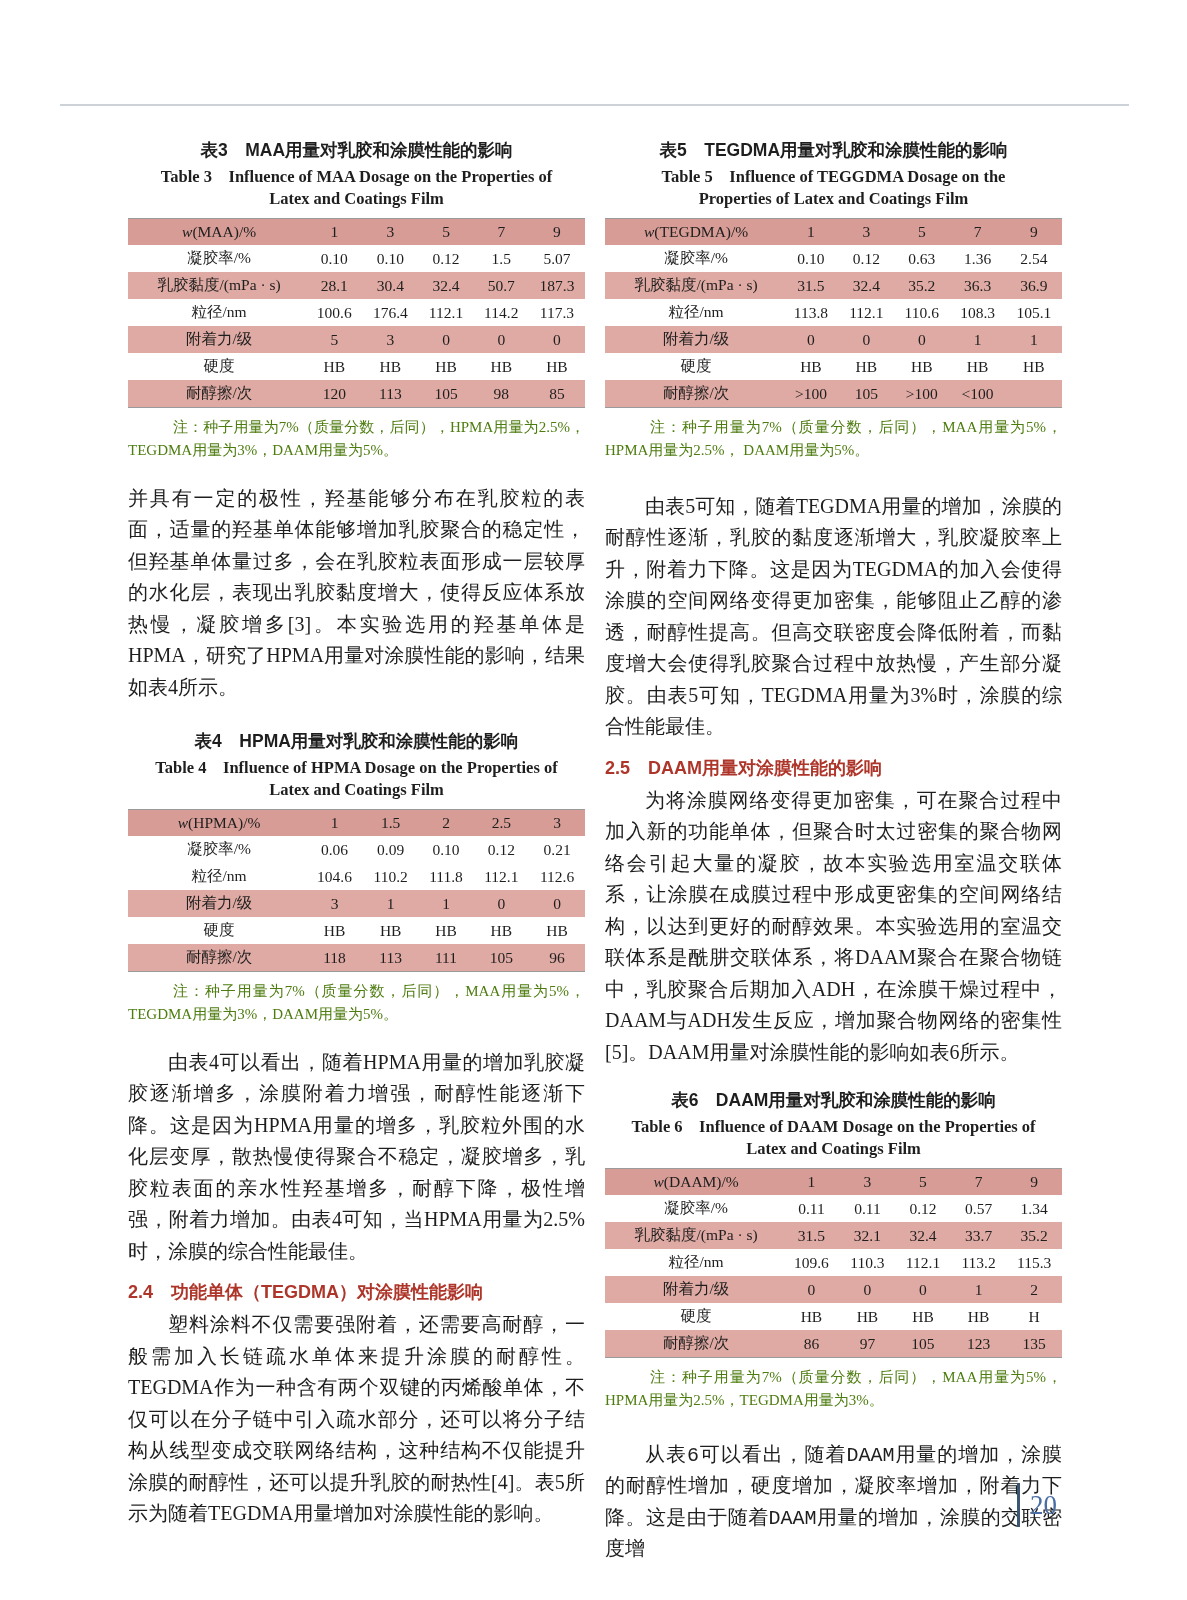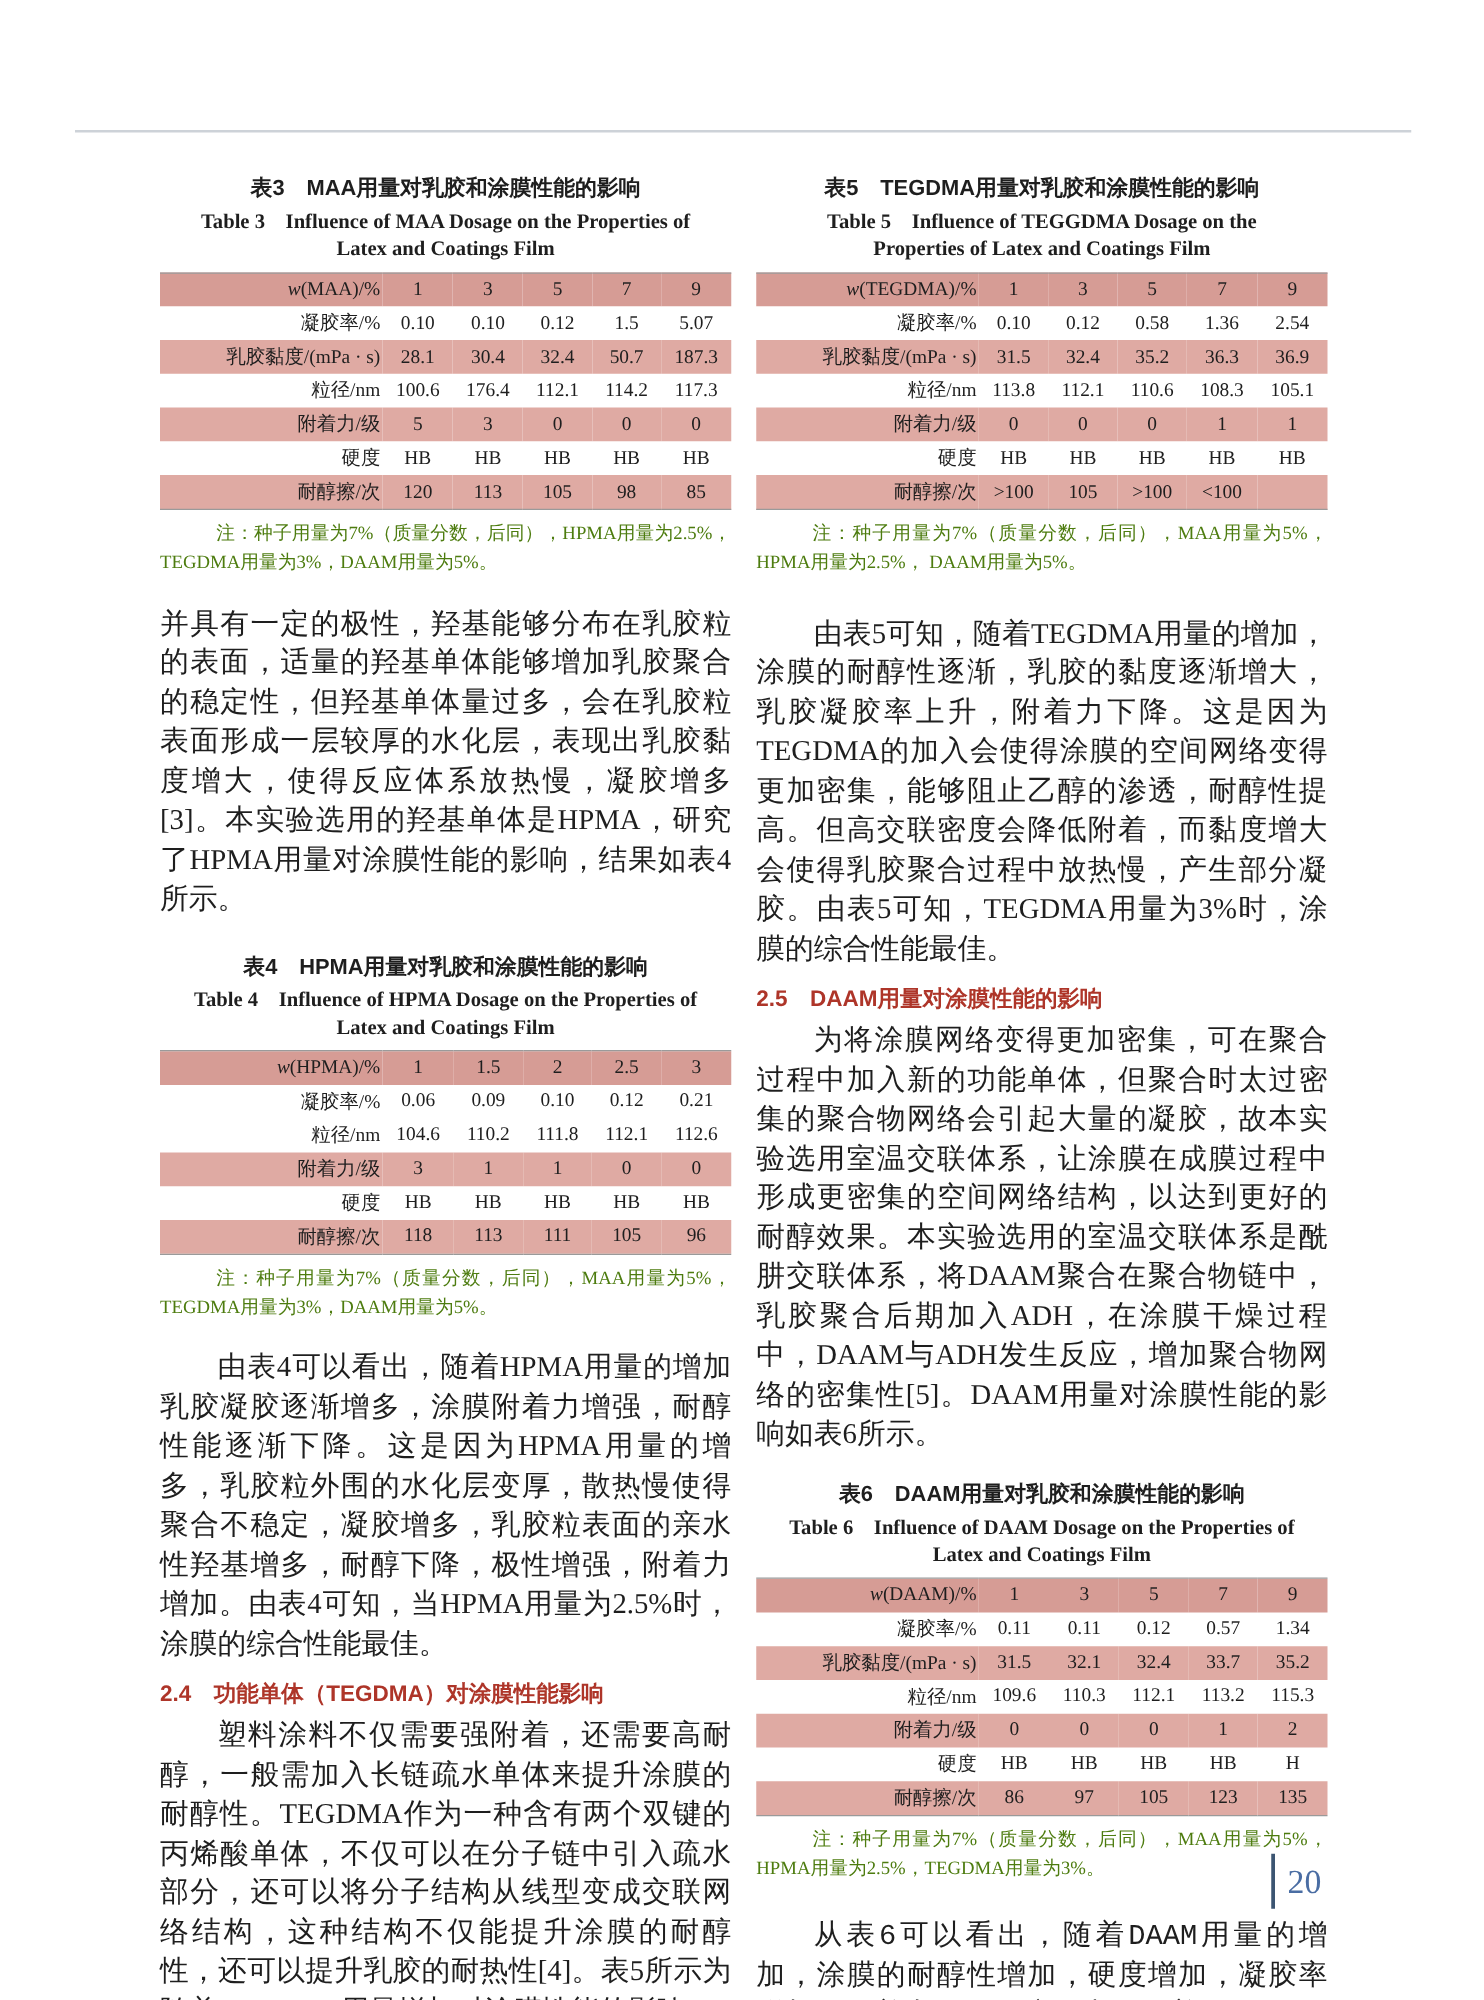--- a/index.html
+++ b/index.html
@@ -35,31 +35,31 @@
   }
   .tbl-title-en {
     text-align:center; font-weight:bold; font-size:16.5px; line-height:1.35;
   }
   table.datatbl {
     width:100%; border-collapse:collapse; margin-top:7px;
     font-size:15.5px;
     border-top:1px solid #9a9a9a; border-bottom:1px solid #9a9a9a;
   }
   table.datatbl td { padding:3px 2px; height:27px; text-align:center; vertical-align:middle; }
-  table.datatbl td.lbl { text-align:right; padding-left:6px; width:39%; }
+  table.datatbl td.lbl { text-align:center; padding-left:6px; width:39%; }
   tr.shade  { background:#dfaaa3; }
   tr.hdr    { background:#d69c95; }
   .tbl-note {
     margin-top:8px; font-size:15px; line-height:1.55;
     color:#4d7c0f; text-indent:3em; text-align:justify;
   }
 
   
   .para {
-    font-size:23px; line-height:31.5px; text-align:justify;
+    font-size:20px; line-height:31.5px; text-align:justify;
     margin-top:20px;
   }
   .para.indent { text-indent:2em; }
   .para.tight { margin-top:16px; }
   .sec-heading {
     margin-top:10px; font-size:18px; font-weight:bold;
     color:#ae3529; font-family:"Liberation Sans","DejaVu Sans",sans-serif;
     line-height:30px;
   }
 
@@ -238,21 +238,21 @@
                 <td>1</td>
                 <td>3</td>
                 <td>5</td>
                 <td>7</td>
                 <td>9</td>
               </tr>
               <tr>
                 <td class="lbl">凝胶率/%</td>
                 <td>0.10</td>
                 <td>0.12</td>
-                <td>0.58</td>
+                <td>0.63</td>
                 <td>1.36</td>
                 <td>2.54</td>
               </tr>
               <tr class="shade">
                 <td class="lbl">乳胶黏度/(mPa · s)</td>
                 <td>31.5</td>
                 <td>32.4</td>
                 <td>35.2</td>
                 <td>36.3</td>
                 <td>36.9</td>

